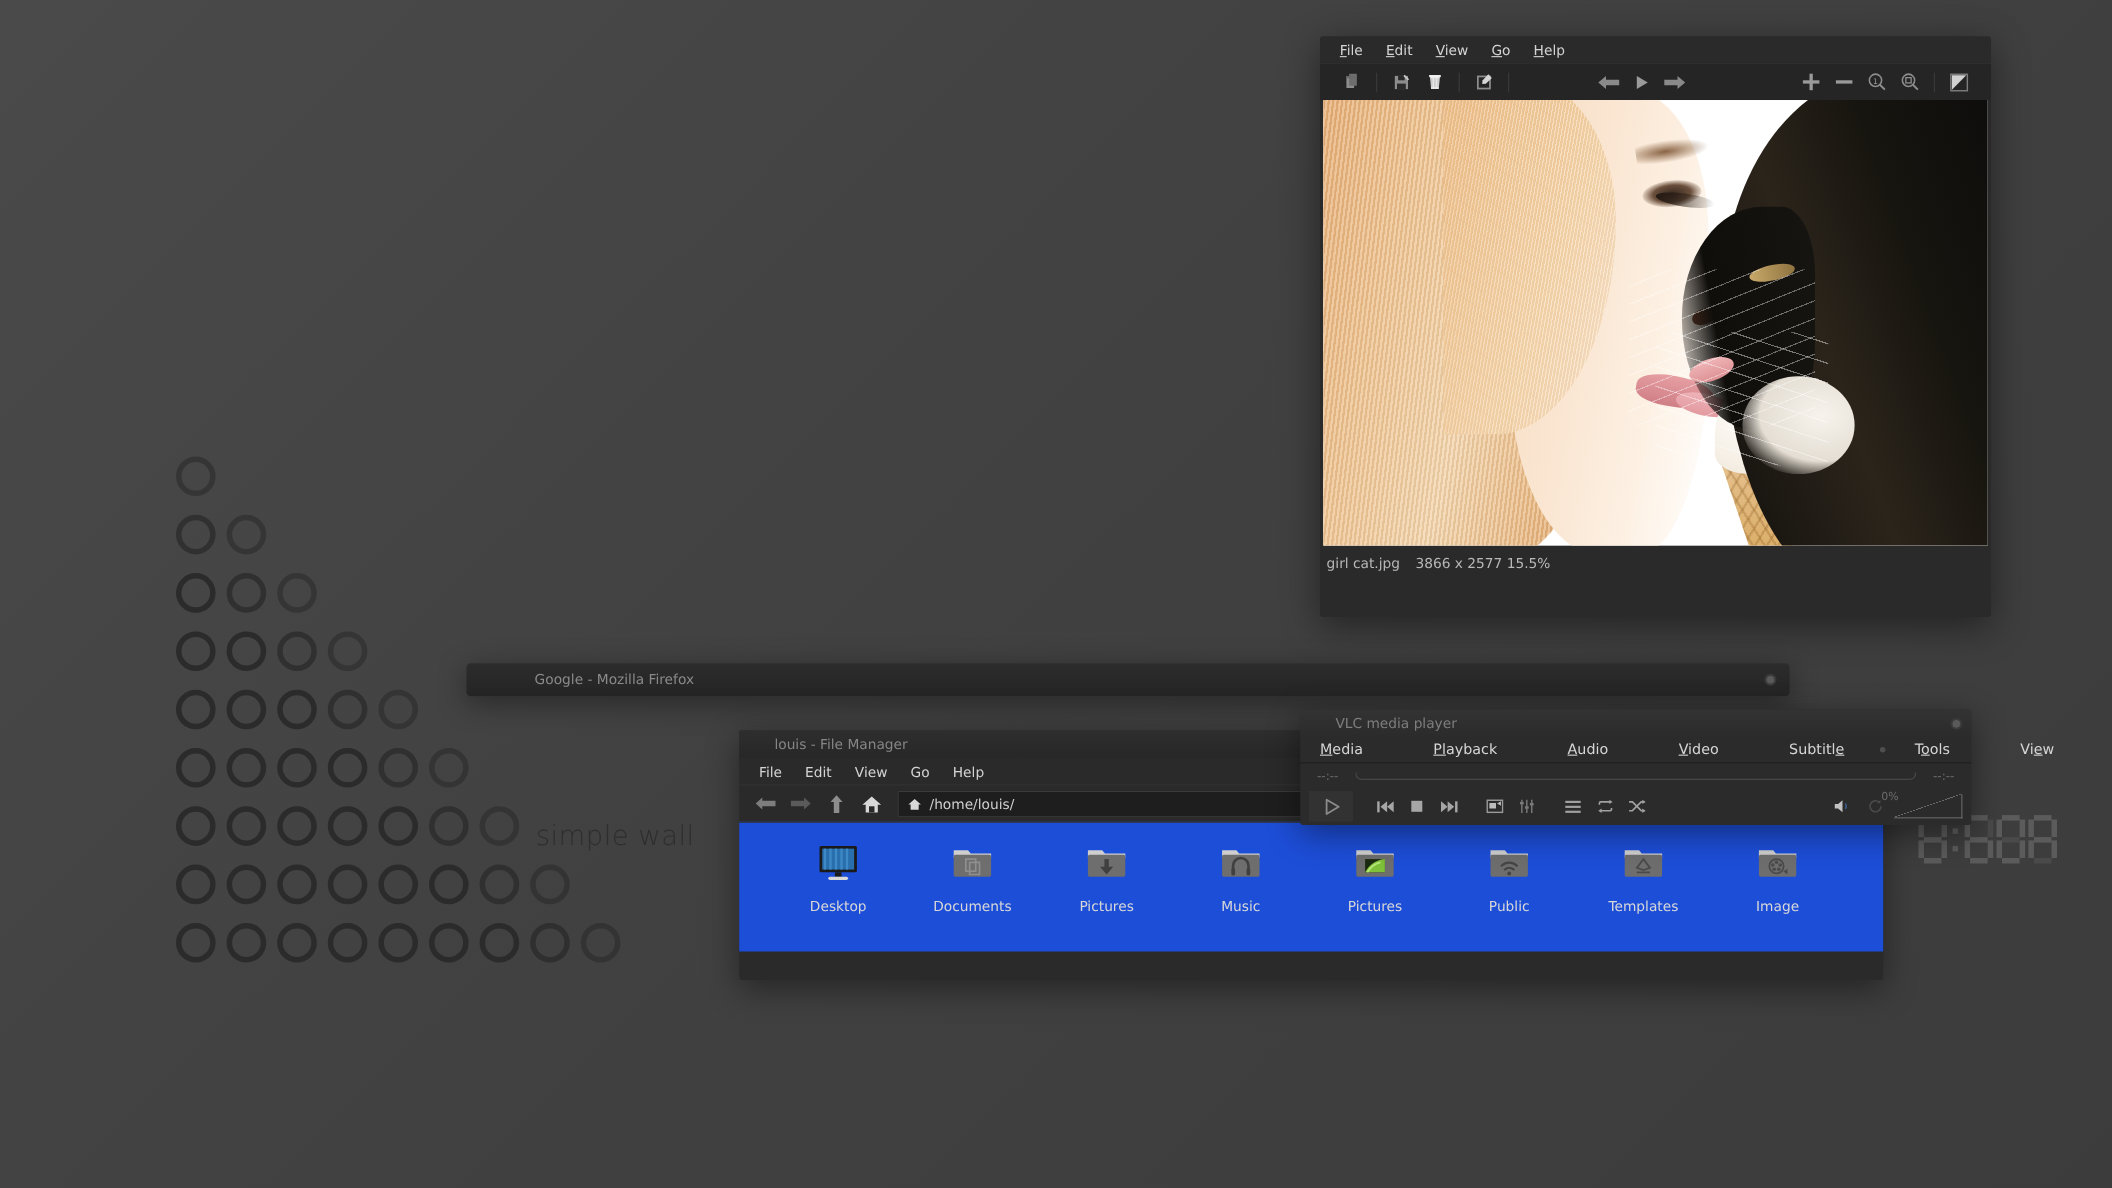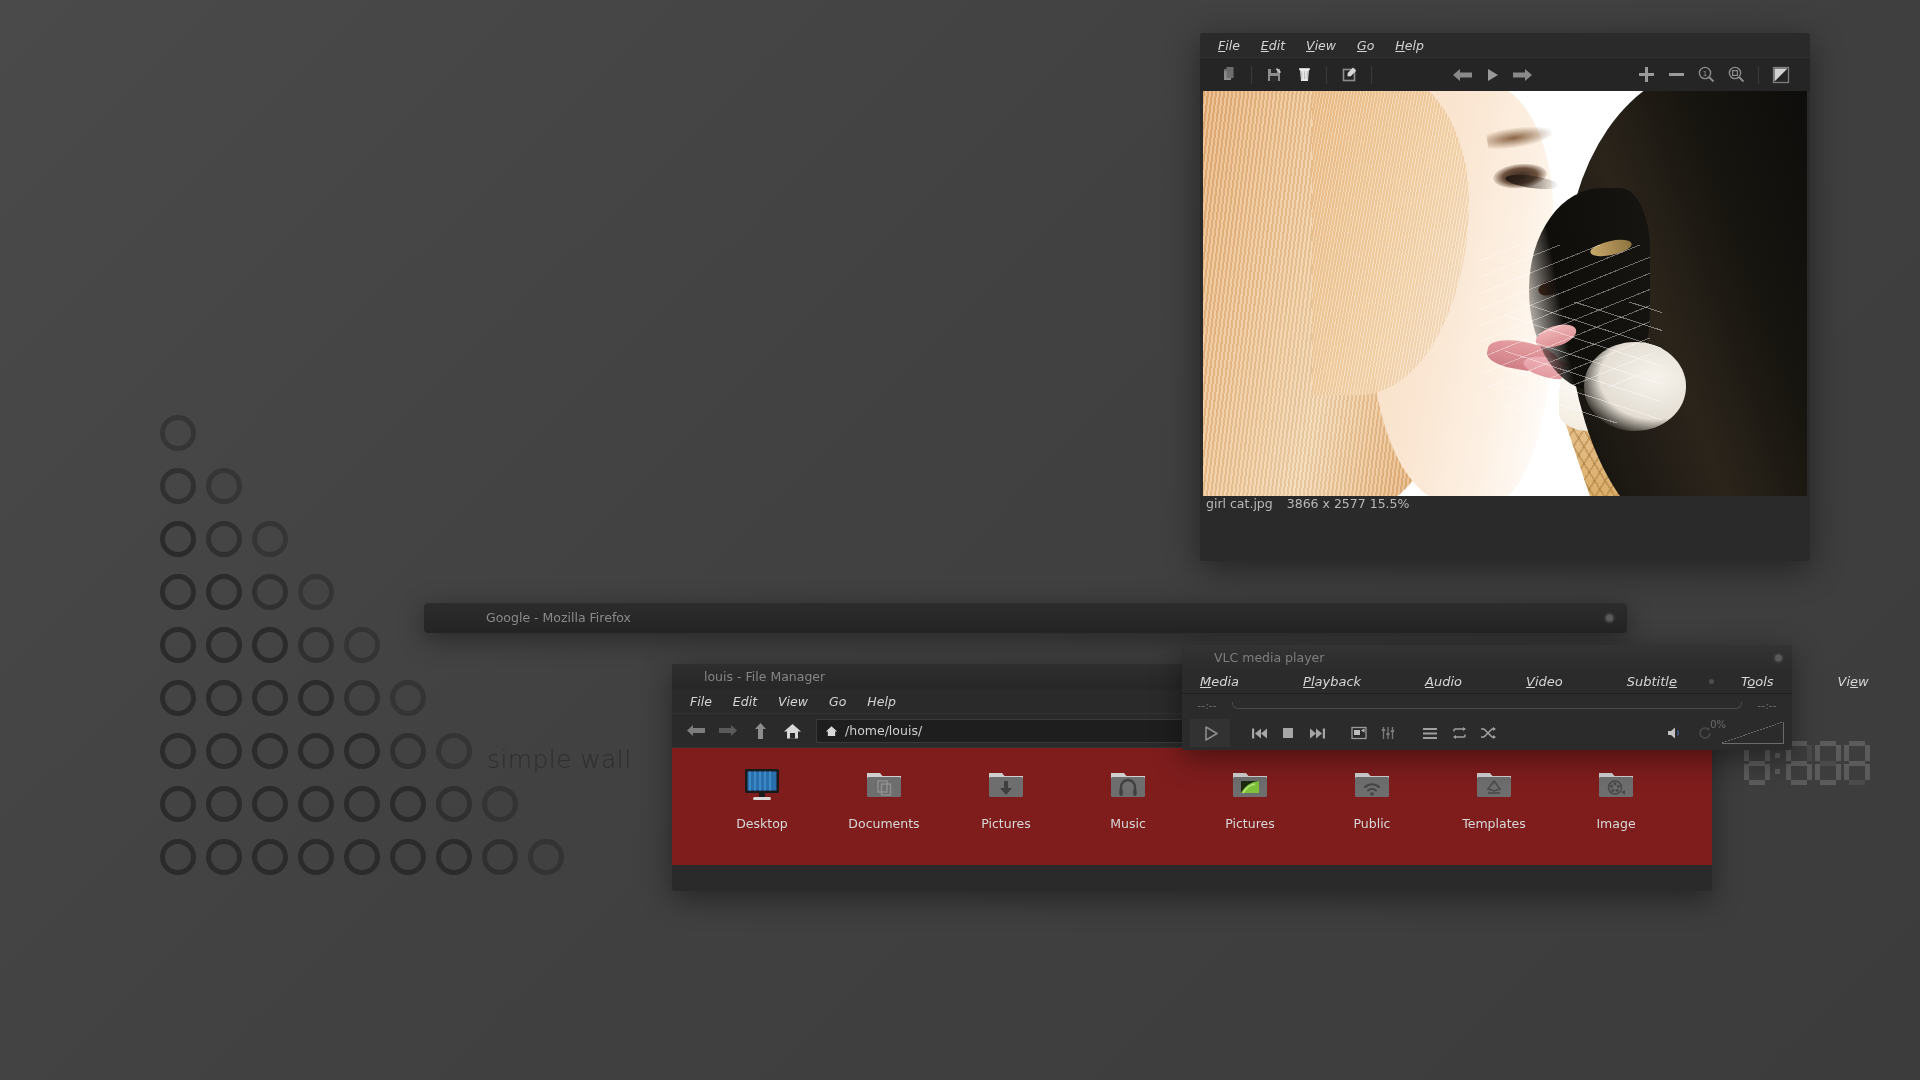--- a/index.html
+++ b/index.html
@@ -61,21 +61,21 @@
   .win-title {
     font-size: 12.5px; color: #868686;
     padding-left: 32px; white-space: nowrap;
   }
   .win-close {
     position: absolute; right: 10px; top: 50%;
     transform: translateY(-50%);
     width: 7px; height: 7px; border-radius: 50%;
     background: #5a5a5a; box-shadow: 0 0 0 2px #3a3a3a;
   }
-  .menubar { display: flex; align-items: center; height: 24px; padding-left: 10px; gap: 5px; font-style: italic; }
+  .menubar { display: flex; align-items: center; height: 24px; padding-left: 10px; gap: 5px; }
   .menu-item {
     font-size: 12.5px; color: #d4d4d4;
     padding: 2px 8px; white-space: nowrap;
   }
   .menu-item .mn { text-decoration: underline; }
 
   
   #imgviewer {
     left: 1200px; top: 33px; width: 610px; height: 528px;
     background: #2a2a2a;
@@ -93,21 +93,21 @@
     width: 30px; height: 26px;
     display: flex; align-items: center; justify-content: center;
   }
   .tb-sep { width: 1px; height: 18px; background: #3b3b3b; margin: 0 7px; }
   .tb-spacer { flex: 1; }
   #iv-canvas {
     margin: 0 3px; height: 405px; position: relative; overflow: hidden;
     background: #f2ece6;
   }
   #iv-statusbar {
-    height: 30px; display: flex; 
+    height: 30px; display: flex; align-items: center;
     padding: 0 6px; gap: 14px;
     font-size: 12.5px; color: #b8b8b8;
   }
 
   
   .photo { position: absolute; inset: 0; background: #ffffff; }
   .ph-hair {
     position: absolute; left: -2%; top: -4%; width: 46%; height: 108%;
     background:
       repeating-linear-gradient(97deg, rgba(255,255,255,.25) 0 2px, rgba(0,0,0,.05) 2px 4px),
@@ -236,21 +236,21 @@
     width: 28px; height: 26px;
     display: flex; align-items: center; justify-content: center;
   }
   #fm-pathbar {
     flex: 1; height: 24px; margin-left: 6px;
     background: #1e1e1e; border: 1px solid #3a3a3a;
     display: flex; align-items: center; gap: 7px; padding: 0 8px;
     font-size: 12.5px; color: #cfcfcf;
   }
   #fm-content {
-    height: 118px; background: #7f1d1d;
+    height: 118px; background: #1d4ed8;
     display: flex; align-items: flex-start;
     padding: 14px 18px 0 40px; gap: 22px;
     border-top: 1px solid #333;
   }
   .fm-item { width: 100px; text-align: center; }
   .fm-icon { height: 46px; display: flex; align-items: center; justify-content: center; }
   .fm-label { font-size: 12.5px; color: #d8d8d8; margin-top: 8px; }
   #fm-status {
     height: 28px; display: flex; align-items: center; padding: 0 10px;
     font-size: 12.5px; color: #cfcfcf;

